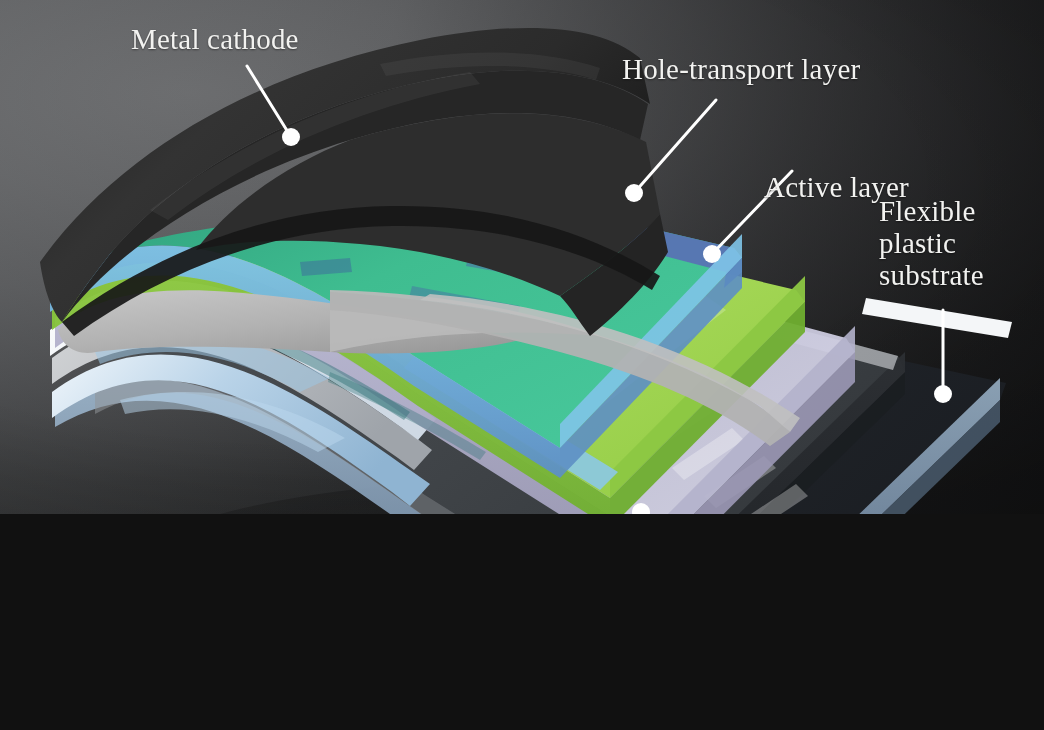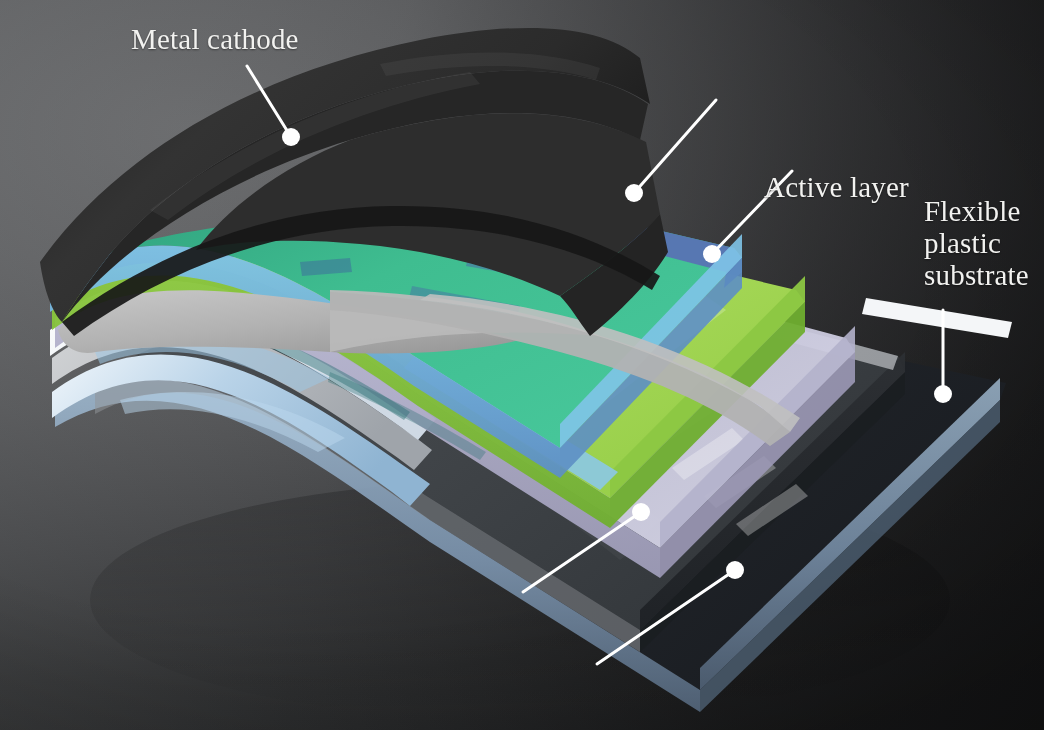--- a/index.html
+++ b/index.html
@@ -1,19 +1,19 @@
 <!DOCTYPE html>
 <html><head>
 <meta charset="utf-8">
 <title>Flexible organic solar cell layer diagram</title>
 <style>
   html,body{margin:0;padding:0;background:#111;}
   #stage{
     position:relative;
-    width:1044px;height:730px;
+    width:1044px;height:514px;
     overflow:hidden;
     font-family:"Liberation Serif","DejaVu Serif",serif;
     background:#3a3a3a;
   }
   .bg{position:absolute;inset:0;}
   .bg-base{
     background:
       radial-gradient(120% 95% at 18% 18%, #6b6c6e 0%, #606163 22%, #525355 42%, #3e3f41 62%, #2a2b2c 80%, #1e1f20 100%);
   }
   .bg-tint{
@@ -287,18 +287,19 @@
         <circle class="dot" cx="641" cy="512" r="9" fill="#ffffff"></circle>
       </g>
       <g>
         <line class="leader" x1="597" y1="664" x2="735" y2="570" stroke="#ffffff" stroke-width="3" stroke-linecap="round"></line>
         <circle class="dot" cx="735" cy="570" r="9" fill="#ffffff"></circle>
       </g>
     </g>
   </svg>
 
   <div class="lbl" style="left:131px;top:24px;">Metal cathode</div>
+  <div class="lbl" style="left:622px;top:54px;">Hole-transport layer</div>
   <div class="lbl" style="left:764px;top:125px;margin-top:47px;">Active layer</div>
-  <div class="lbl right" style="left:924px;top:196px;">Flexible
+  <div class="lbl right" style="left:879px;top:196px;">Flexible
 plastic
 substrate</div>
 
 </div>
 
 </body></html>

